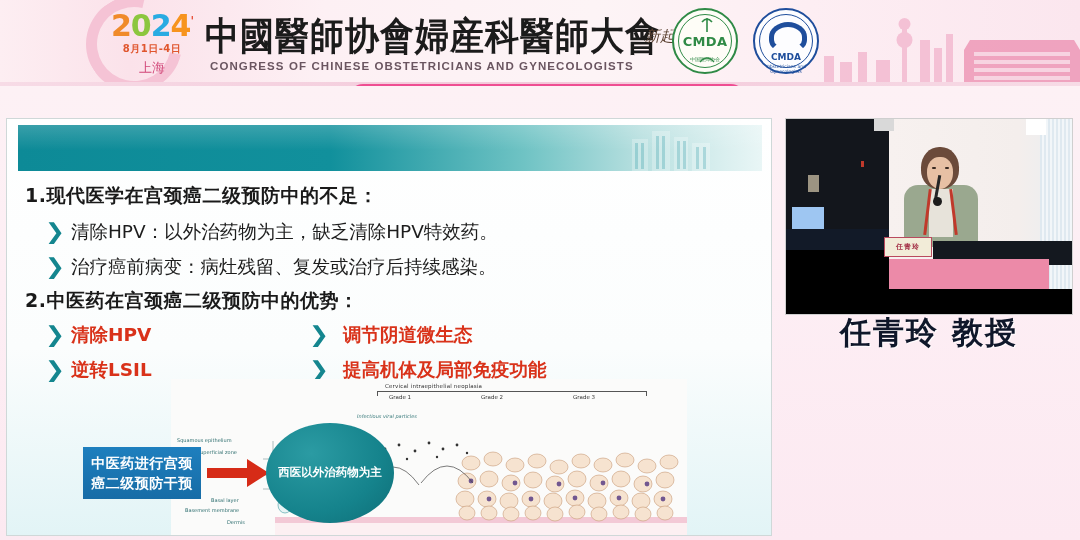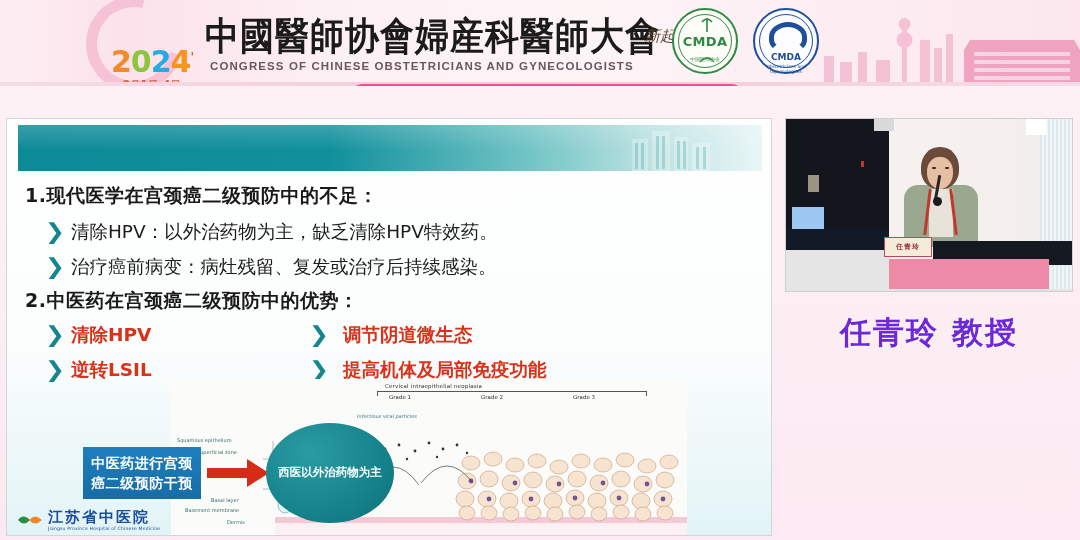--- a/index.html
+++ b/index.html
@@ -24,21 +24,21 @@
     background: linear-gradient(to right,#f7dbe6,#f3c9da,#f7dbe6);
   }
   
   .arc {
     position:absolute; left:86px; top:-4px; width:96px; height:96px;
     border:11px solid #f5c3d5; border-radius:50%;
     border-right-color: transparent; transform: rotate(-32deg);
   }
   .logo2024 { position:absolute; left:106px; top:6px; width:92px; text-align:center; }
   .yr { font-size:30px; font-weight:bold; letter-spacing:-1px; line-height:30px;
-        font-family:"DejaVu Sans", sans-serif;margin-top:36px; }
+        font-family:"DejaVu Sans", sans-serif; }
   .yr i { font-style:normal; }
   .yr .d1{color:#f08a2a}.yr .d2{color:#8cc63e}.yr .d3{color:#29abe2}.yr .d4{color:#f7941e}
   .yr .tick{ color:#e8543f; font-size:12px; vertical-align:super;}
   .dates { font-size:10px; color:#e0562e; font-weight:bold; letter-spacing:.5px; margin-top:1px;}
   .city { font-size:13px; color:#d2487a; margin-top:3px; font-family:"DejaVu Serif",serif; }
 
   .cn-title {
     position:absolute; left:205px; top:4px; width:440px; height:56px;
     font-family:"DejaVu Serif", serif; font-weight:bold; color:#1b1b1b;
     font-size:34px; letter-spacing:1px; white-space:nowrap; line-height:56px;
@@ -161,22 +161,22 @@
   }
 
   .hosp-logo { position:absolute; left:16px; top:512px; width:190px; height:26px; display:flex; align-items:center; gap:5px;}
   .hosp-mark { width:26px; height:14px; position:relative; }
   .hosp-cn { font-family:"DejaVu Serif",serif; font-weight:bold; color:#1b4f9c;
              font-size:15px; letter-spacing:2px; line-height:15px; }
   .hosp-en { font-size:4.5px; color:#1b4f9c; letter-spacing:.2px; margin-top:1px;}
 
   
   .video {
-    position:absolute; left:785px; top:118px; width:288px; height:174px;
-    background:#e5e5e5; border:1px solid #cfcfcf; overflow:hidden;
+    position:absolute; left:785px; top:118px; width:288px; height:197px;
+    background:#000000; border:1px solid #cfcfcf; overflow:hidden;
   }
   .v-darkL { position:absolute; left:0; top:0; width:103px; height:131px; background:#13161c; }
   .v-wall  { position:absolute; left:103px; top:0; width:185px; height:170px;
              background: linear-gradient(to right,#f7f1ef 0%,#f4eeec 70%,#e8eef2 100%); }
   .v-stripes { position:absolute; right:0; top:0; width:32px; height:170px;
                background: repeating-linear-gradient(to right,#dfe9f0 0 2px, #f2f6f9 2px 4px); }
   .v-scr { position:absolute; left:88px; top:0; width:20px; height:12px; background:#d9d9d9; }
   .v-box { position:absolute; left:22px; top:56px; width:11px; height:17px; background:#9c9482; }
   .v-lap { position:absolute; left:6px; top:88px; width:32px; height:22px; background:#9ec6f2; }
   .v-lapd{ position:absolute; left:0; top:110px; width:103px; height:21px; background:#121a28; }
@@ -199,21 +199,21 @@
             background:#1c1c1c; border-radius:50%; }
   .v-lectern { position:absolute; left:147px; top:122px; width:141px; height:24px; background:#14181f; }
   .v-podium  { position:absolute; left:103px; top:140px; width:160px; height:30px; background:#ec8aa8; }
   .v-plate   { position:absolute; left:98px; top:118px; width:48px; height:20px;
                background:#f2ecd8; border:1px solid #b94a5e; display:flex; align-items:center; justify-content:center; }
   .v-plate span{ font-size:7px; color:#a33046; font-weight:bold; letter-spacing:1px;}
   .v-rightwhite{ position:absolute; left:240px; top:0; width:20px; height:16px; background:#fff;}
 
   .speaker-name {
     position:absolute; left:785px; top:312px; width:288px; text-align:center;
-    font-size:31px; font-weight:bold; color:#6d28d9; letter-spacing:2px;
+    font-size:31px; font-weight:bold; color:#0f172a; letter-spacing:2px;
     font-family:"DejaVu Sans", sans-serif;
     text-shadow: 1px 1px 0 rgba(255,255,255,.8);
   }
 </style>
 </head>
 <body>
 
 <div id="stage">
 
   <div class="header">
@@ -477,30 +477,20 @@
     </div>
 
     <svg class="red-arrow" style="left:200px; top:340px;" viewBox="0 0 62 28">
       <path d="M0 9 h40 v-9 l22 14 -22 14 v-9 h-40 z" fill="#d62b17"></path>
     </svg>
 
     <div class="teal-oval" style="left:259px; top:304px;">
       <span>西医以外治药物为主</span>
     </div>
 
-    <div class="hosp-logo" style="left:10px; top:388px;">
-      <svg class="hosp-mark" viewBox="0 0 26 14">
-        <path d="M1 7 q5 -7 12 0 q-6 7 -12 0z" fill="#2f8a46"></path>
-        <path d="M12 7 q6 -7 13 0 q-7 7 -13 0z" fill="#f0862a"></path>
-      </svg>
-      <div>
-        <div class="hosp-cn">江苏省中医院</div>
-        <div class="hosp-en">Jiangsu Province Hospital of Chinese Medicine</div>
-      </div>
-    </div>
   </div>
 
   <div class="video">
     <div class="v-wall"></div>
     <div class="v-stripes"></div>
     <div class="v-darkL"></div>
     <div class="v-scr"></div>
     <div class="v-red"></div>
     <div class="v-box"></div>
     <div class="v-lap"></div>

